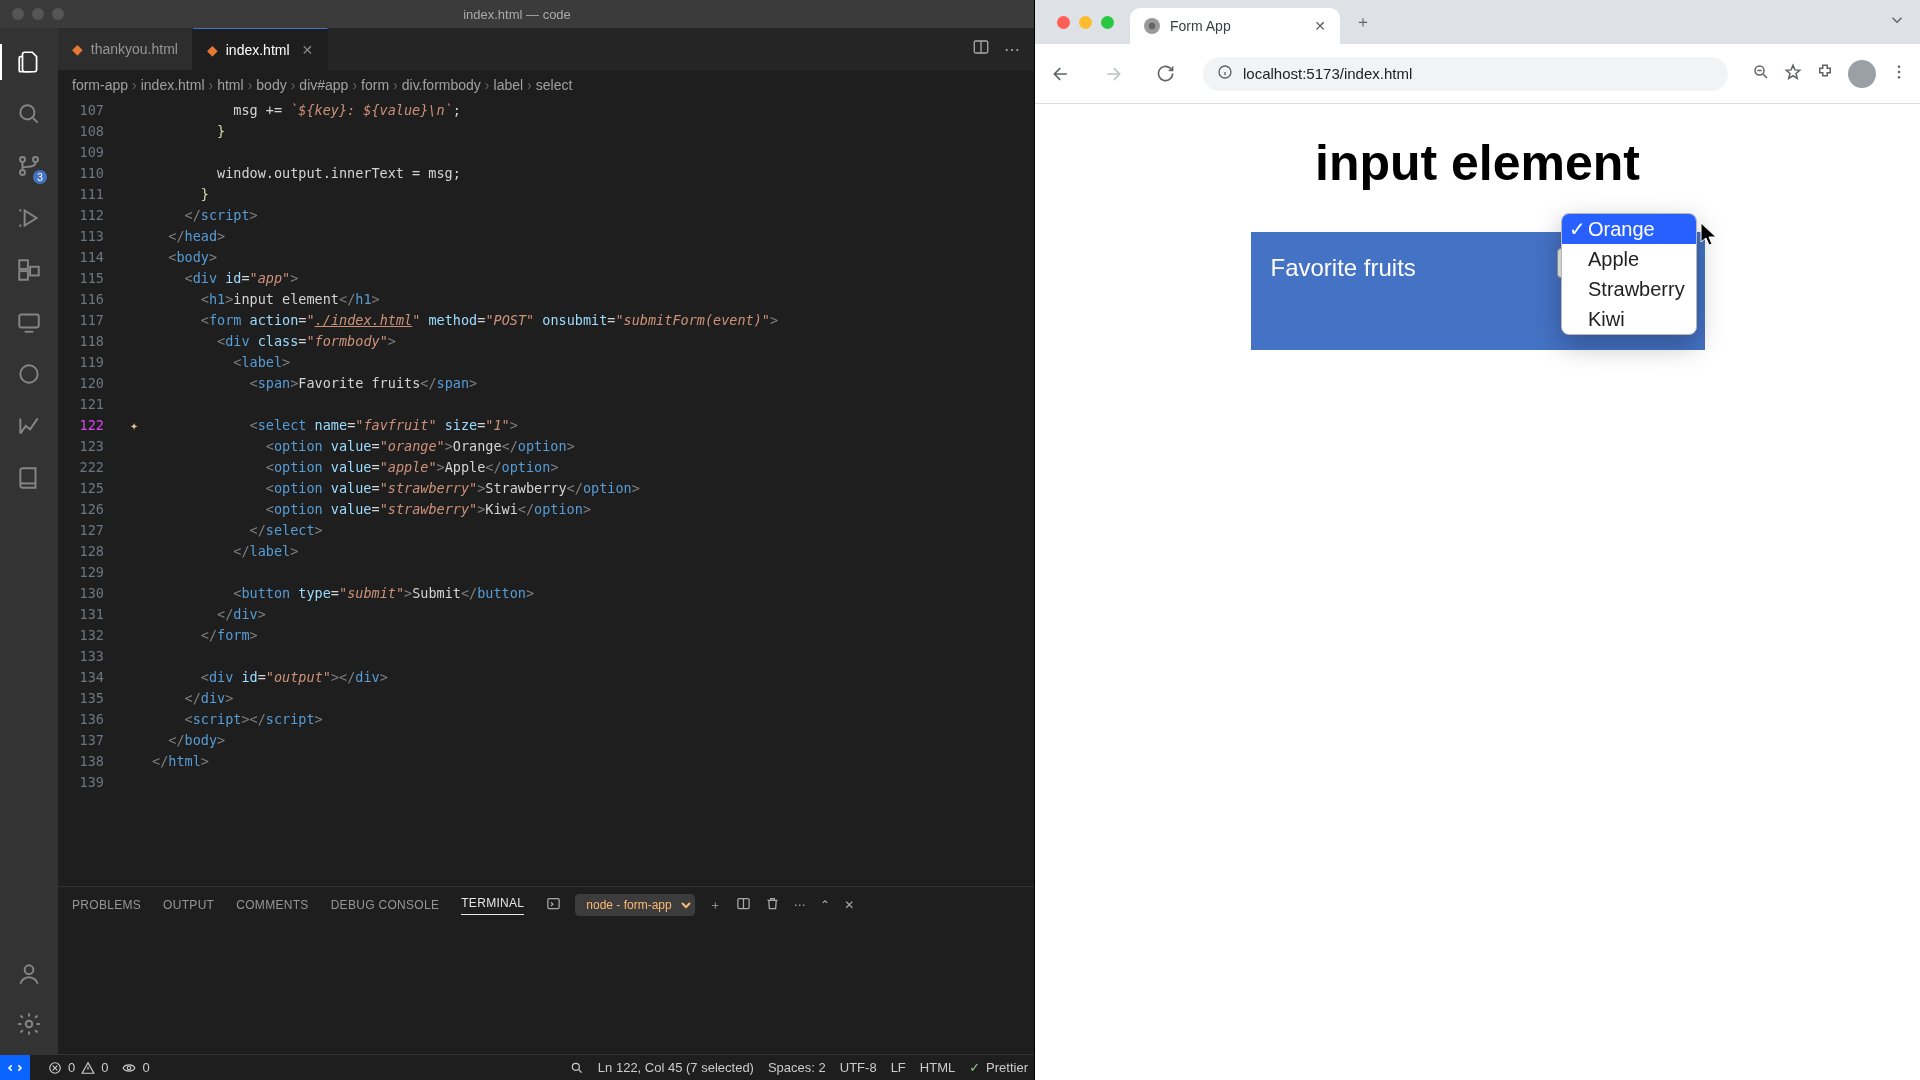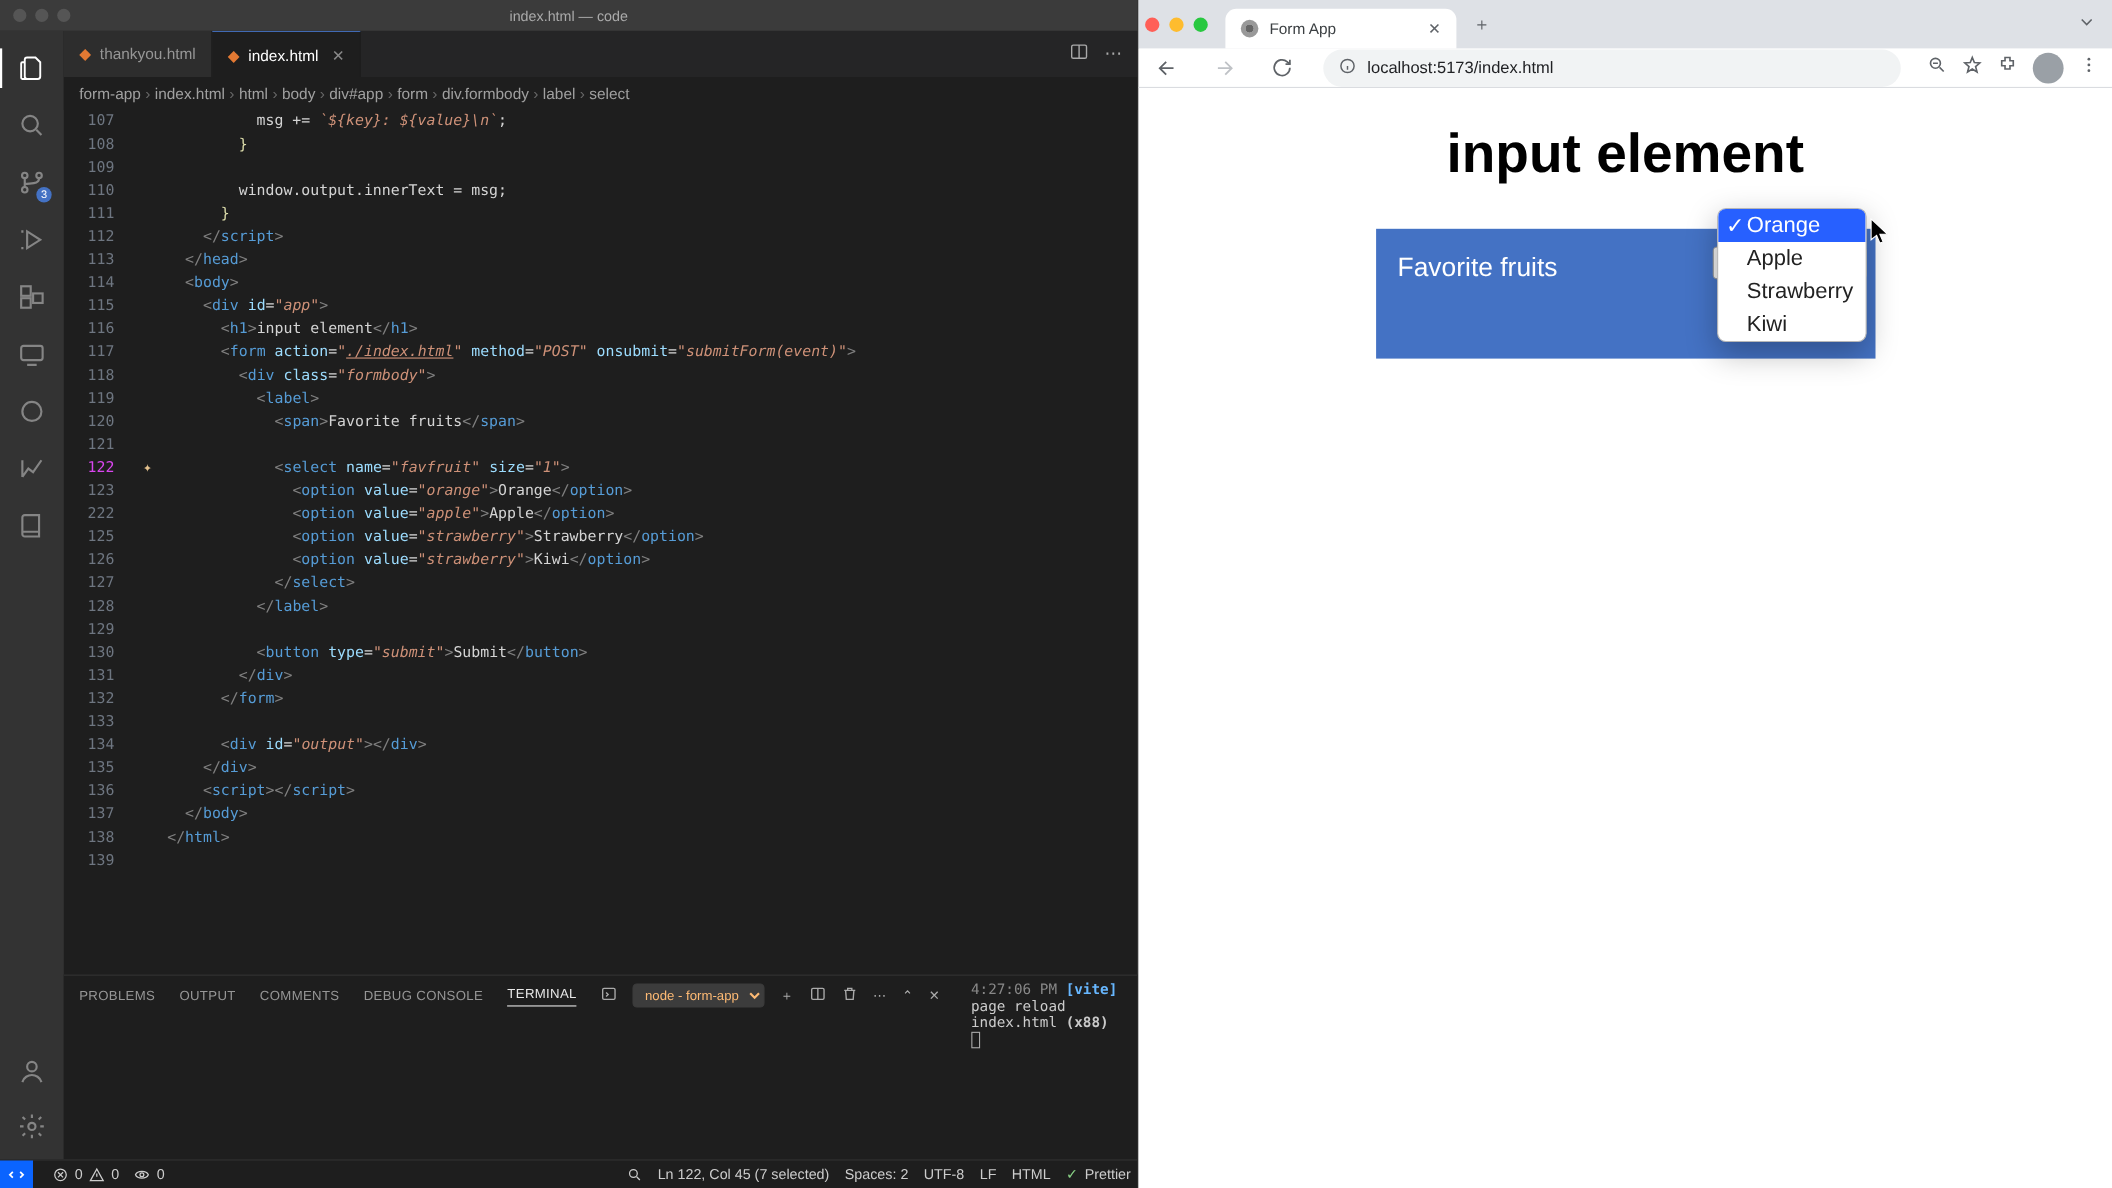--- a/index.html
+++ b/index.html
@@ -71,31 +71,31 @@
   .term-cursor{display:inline-block;width:8px;height:15px;border:1px solid #aaa;vertical-align:middle;}
   
   .status-bar { height: 26px; display: flex; align-items: center; background: #1e1e1e; border-top: 1px solid #333; color: #ccc; font-size: 13px; padding: 0 6px; gap: 14px; }
   .status-remote { background:#0a64ff; color:#fff; height:26px; width:30px; display:flex; align-items:center; justify-content:center; margin:-0px 4px 0 -6px;}
   .status-grp{display:flex;align-items:center;gap:6px;cursor:pointer;}
   .status-spacer{flex:1;}
   .status-check{color:#89d185;}
 
   
   .browser { flex: 1; height: 1080px; background: #fff; display: flex; flex-direction: column; border-left: 1px solid #000; }
-  .browser-tabs { height: 44px; background: #dee1e6; display: flex; align-items: flex-end; padding-left: 6px; position:relative;}
+  .browser-tabs { height: 44px; background: #dee1e6; display: flex; align-items: flex-end; padding-left: 22px; position:relative;}
   .mac-dots-b { display: flex; gap: 9px; align-self: center; margin-right: 16px; }
   .md-r{background:#ff5f57;width:13px;height:13px;border-radius:50%;}
   .md-y{background:#febc2e;width:13px;height:13px;border-radius:50%;}
   .md-g{background:#28c840;width:13px;height:13px;border-radius:50%;}
   .btab { height: 36px; background: #fff; border-radius: 10px 10px 0 0; display: flex; align-items: center; gap: 10px; padding: 0 14px; font-size: 14px; color: #3c4043; min-width: 210px; }
   .btab .favicon{width:16px;height:16px;border-radius:50%;background:radial-gradient(circle,#666 30%,#999 32%);}
   .btab-close{color:#5f6368;}
   .btab-plus{width:30px;height:30px;border-radius:50%;display:flex;align-items:center;justify-content:center;color:#5f6368;margin-left:8px; align-self:center; cursor:pointer;}
   .btabs-right{margin-left:auto;margin-right:14px;align-self:center;color:#5f6368;}
-  .browser-toolbar{height:36px;background:#fff;border-bottom:1px solid #dadce0;display:flex;align-items:center;gap:24px;padding:0 12px;}
+  .browser-toolbar{height:60px;background:#fff;border-bottom:1px solid #dadce0;display:flex;align-items:center;gap:24px;padding:0 12px;}
   .nav-btn{width:28px;height:28px;display:flex;align-items:center;justify-content:center;color:#5f6368;border-radius:50%;cursor:pointer;}
   .nav-btn.dis{color:#bfc2c6;}
   .omnibox{flex:1;height:34px;background:#f1f3f4;border-radius:17px;display:flex;align-items:center;gap:10px;padding:0 14px;color:#202124;font-size:15px;}
   .omnibox .site-icon{color:#5f6368;}
   .right-icons{display:flex;align-items:center;gap:14px;color:#5f6368;}
   .avatar{width:28px;height:28px;border-radius:50%;background:#9aa0a6;}
   
   .page { flex:1; background:#fff; position:relative;}
   .page h1{font-size:50px;font-weight:800;color:#000;text-align:center;margin:30px 0 40px;}
   .form-card{margin:0 auto;width:454px;background:#4472c4;color:#fff;padding:22px 20px 68px;font-size:24px;position:relative;}
@@ -338,32 +338,20 @@
             <span>
               <svg width="15" height="15" viewBox="0 0 24 24" fill="none" stroke="currentColor" stroke-width="2">
                   <path d="M4 7h16M9 7V4h6v3m-9 0 1 13h10l1-13"></path>
                 </svg>
             </span>
             <span>⋯</span>
             <span>⌃</span>
             <span>✕</span>
           </div>
         </div>
-        <div class="term-body">
-          <div>
-            <span class="term-time">4:27:06 PM</span>
-            <span> </span>
-            <span class="term-vite">[vite]</span>
-            <span> </span>
-            <span>page reload index.html</span>
-            <span> </span>
-            <span class="term-count">(x88)</span>
-          </div>
-          <span class="term-cursor"></span>
-        </div>
       </div>
     </div>
   </div>
 
   <div class="status-bar">
     <div class="status-remote">
       <svg width="16" height="16" viewBox="0 0 24 24" fill="none" stroke="currentColor" stroke-width="2.4">
           <path d="m7 8-4 4 4 4M17 8l4 4-4 4"></path>
         </svg>
     </div>

